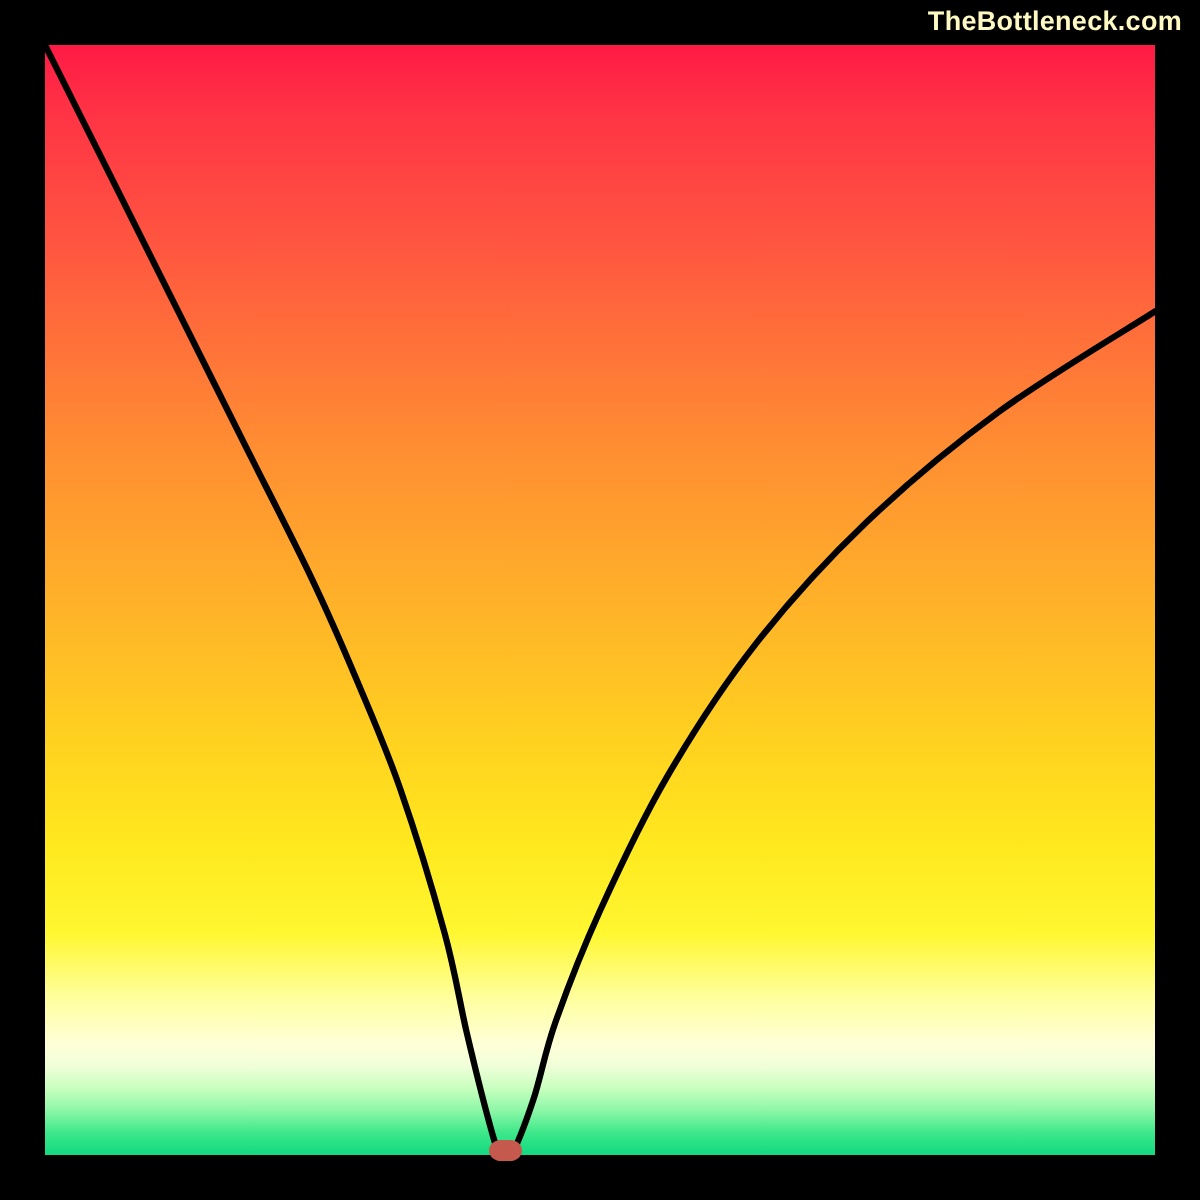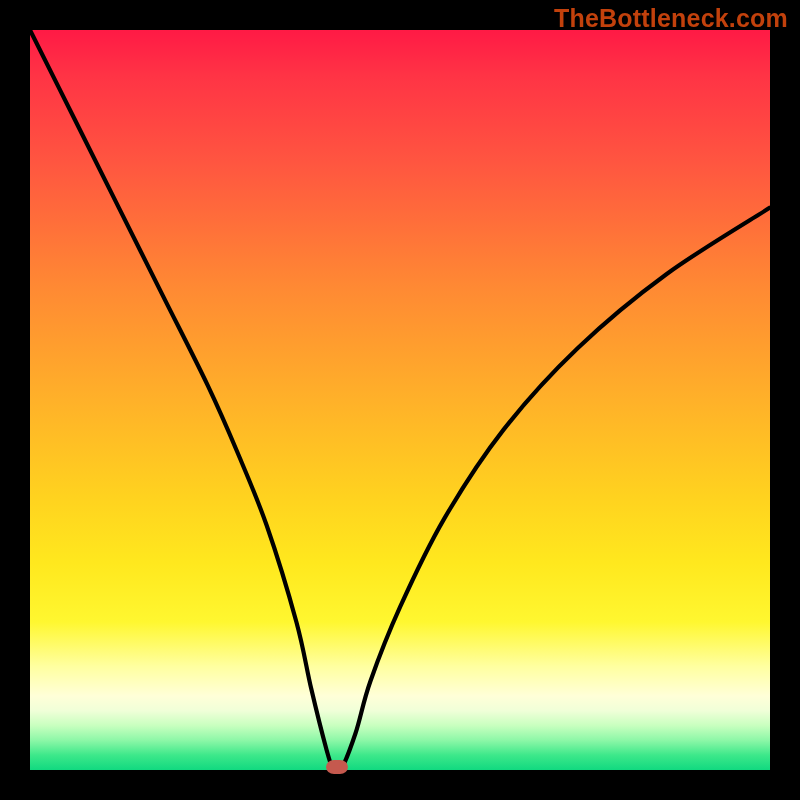--- a/index.html
+++ b/index.html
@@ -40,23 +40,23 @@
       #8cf7a7 96%,
       #3de88a 98%,
       #11d980 100%
     );
   }
   .watermark {
     position: absolute;
     top: 4px;
     right: 12px;
     font-family: Arial, Helvetica, sans-serif;
-    font-size: 25px;
+    font-size: 18px;
     font-weight: 600;
-    color: #c2410c;
+    color: #fef9c3;
     letter-spacing: 0.2px;
   }
   svg.curve {
     position: absolute;
     left: 0;
     top: 0;
     width: 740px;
     height: 740px;
   }
   .marker {

